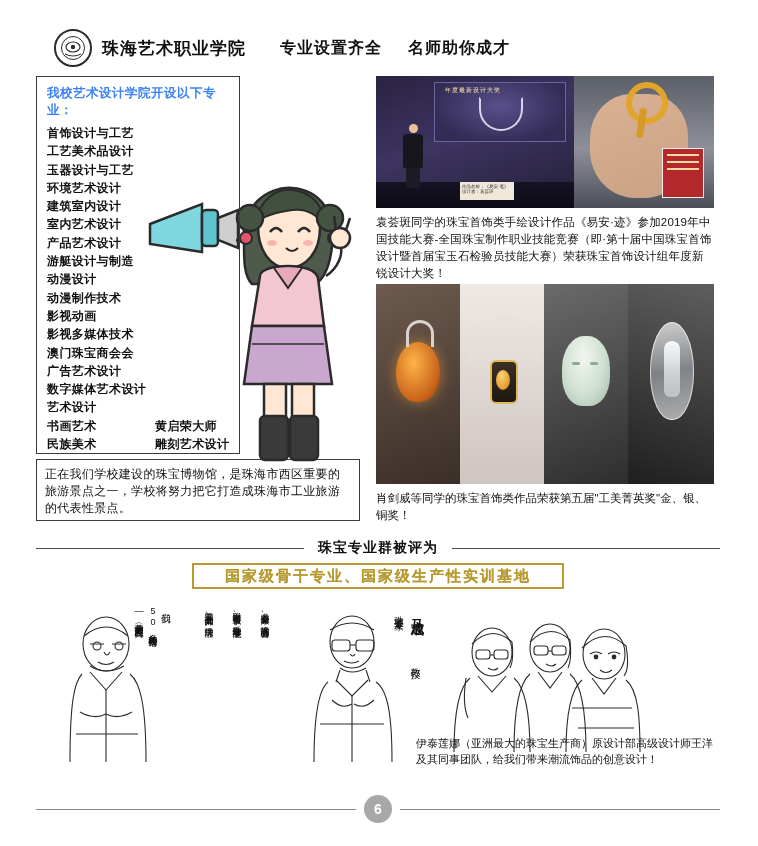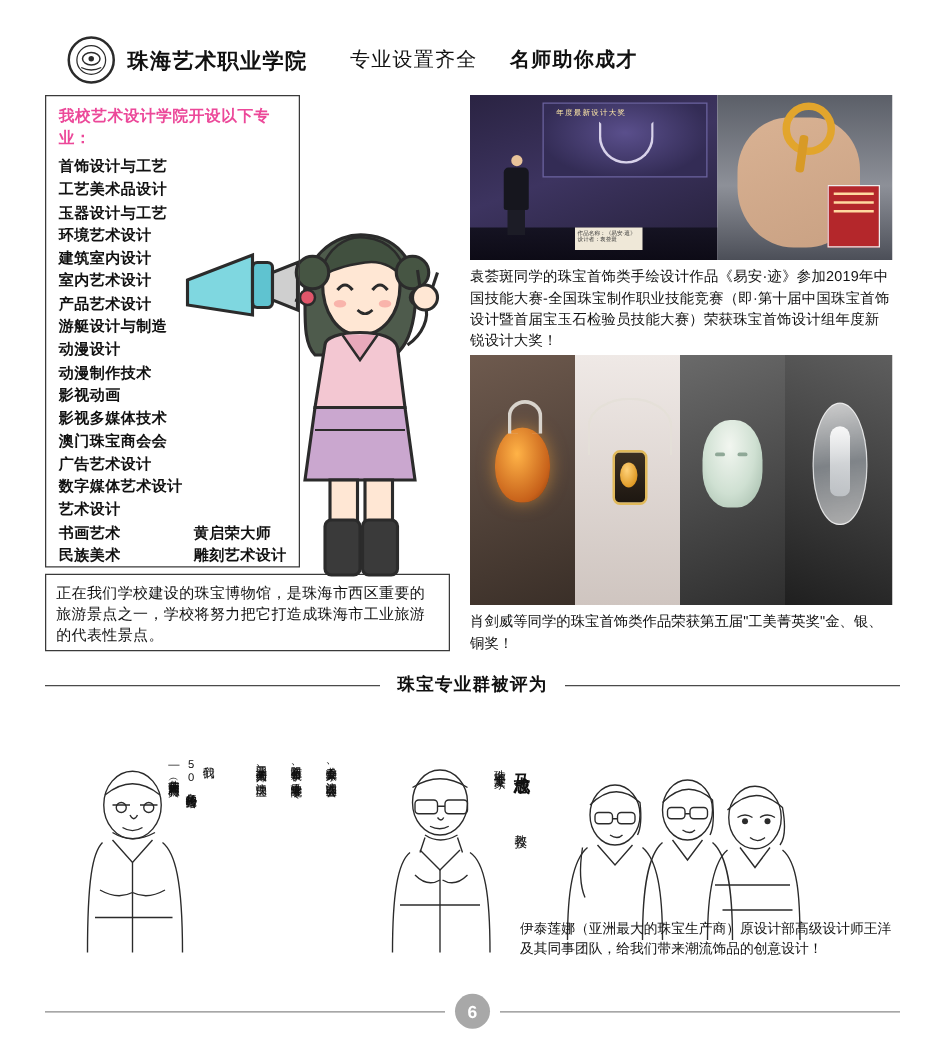--- a/index.html
+++ b/index.html
@@ -47,21 +47,21 @@
   .logo svg { display: block; }
   .header-title {
     font-size: 17px;
     font-weight: bold;
     letter-spacing: 1px;
     color: #111;
     white-space: nowrap;
   }
   .header-sub {
     font-size: 16px;
-    font-weight: normal;
+    font-weight: bold;
     letter-spacing: 1px;
     color: #111;
     margin-left: 34px;
     white-space: nowrap;
     text-align: center;
   }
   .header-sub2 {
     font-size: 16px;
     font-weight: bold;
     letter-spacing: 1px;
@@ -80,21 +80,21 @@
     border: 1px solid #3a3a3a;
     box-sizing: border-box;
     padding: 8px 0 0 10px;
     background: transparent;
     z-index: 3;
   }
   .majors-title {
     font-size: 12.5px;
     font-weight: bold;
     margin-bottom: 5px;
-    color: #ec4899;
+    color: #3b82f6;
     letter-spacing: 0.5px;
   }
   .majors-list {
     list-style: none;
     margin: 0;
     padding: 0;
   }
   .majors-list li {
     font-size: 12px;
     font-weight: bold;
@@ -625,20 +625,23 @@
     </div>
   </div>
 
   <div class="caption2">肖剑威等同学的珠宝首饰类作品荣获第五届"工美菁英奖"金、银、铜奖！</div>
 
   <div class="divider-row">
     <div class="line"></div>
     <div class="sect-title">珠宝专业群被评为</div>
     <div class="line"></div>
   </div>
+  <div class="gold-banner">
+    <span>国家级骨干专业、国家级生产性实训基地</span>
+  </div>
 
   <div class="portraits">
 
     <div class="portrait-block pb1">
       <svg class="sketch" width="96" height="160" viewBox="0 0 96 160">
         <g fill="none" stroke="#2b2b2b" stroke-width="1.1">
           <ellipse cx="46" cy="40" rx="23" ry="27"></ellipse>
           <path d="M24 32 q22 -18 44 0"></path>
           <path d="M30 40 h14 M52 40 h14"></path>
           <circle cx="37" cy="42" r="4"></circle>

